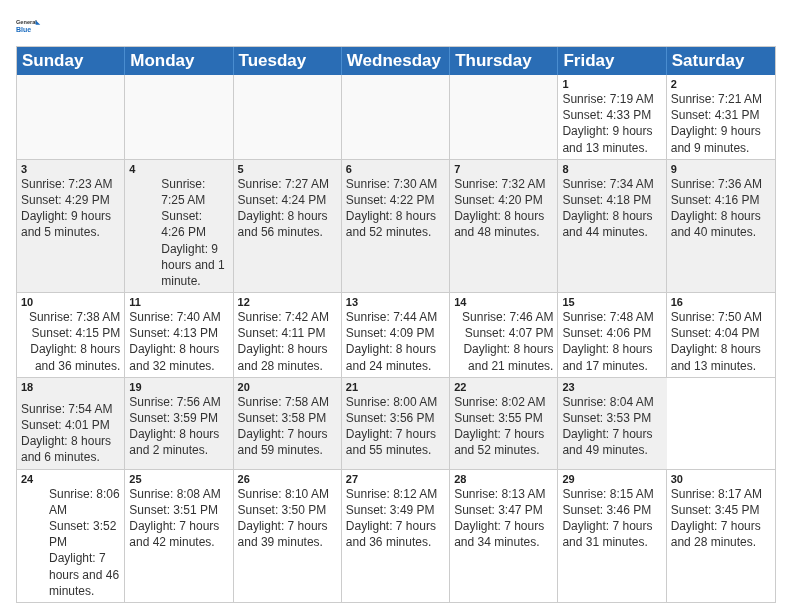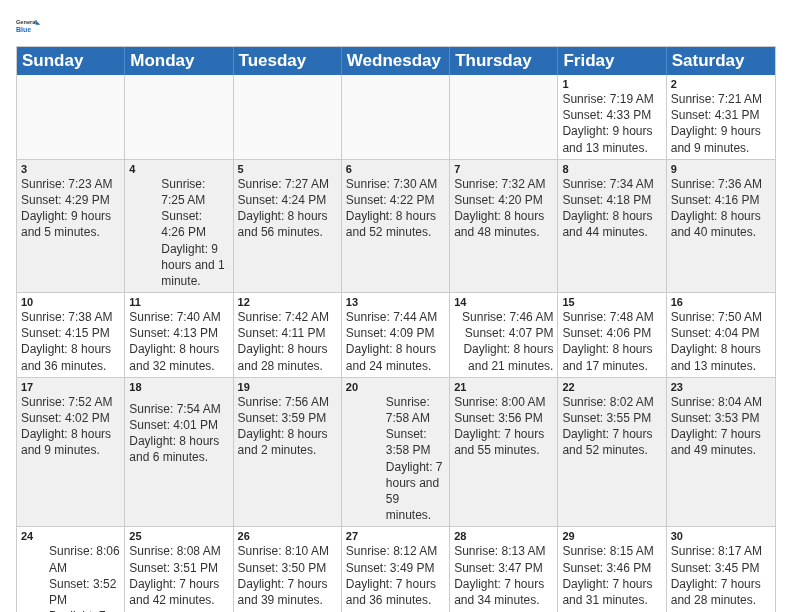--- a/index.html
+++ b/index.html
@@ -187,21 +187,21 @@
           <div class="cal-cell shaded">
             <div class="day-num">9</div>
             <div class="day-info" style="white-space: pre-line;">Sunrise: 7:36 AM
 Sunset: 4:16 PM
 Daylight: 8 hours and 40 minutes.</div>
           </div>
         </div>
         <div class="cal-row">
           <div class="cal-cell">
             <div class="day-num">10</div>
-            <div class="day-info" style="white-space: pre-line;">Sunrise: 7:38 AM
+            <div class="day-info" style="white-space: pre-line; text-align: right;">Sunrise: 7:38 AM
 Sunset: 4:15 PM
 Daylight: 8 hours and 36 minutes.</div>
           </div>
           <div class="cal-cell">
             <div class="day-num">11</div>
             <div class="day-info" style="white-space: pre-line;">Sunrise: 7:40 AM
 Sunset: 4:13 PM
 Daylight: 8 hours and 32 minutes.</div>
           </div>
           <div class="cal-cell">
@@ -230,40 +230,34 @@
           </div>
           <div class="cal-cell">
             <div class="day-num">16</div>
             <div class="day-info" style="white-space: pre-line;">Sunrise: 7:50 AM
 Sunset: 4:04 PM
 Daylight: 8 hours and 13 minutes.</div>
           </div>
         </div>
         <div class="cal-row">
           <div class="cal-cell shaded">
-            <div class="day-num">17</div>
-            <div class="day-info" style="white-space: pre-line;">Sunrise: 7:52 AM
-Sunset: 4:02 PM
-Daylight: 8 hours and 9 minutes.</div>
-          </div>
-          <div class="cal-cell shaded">
             <div class="day-num">18</div>
             <div class="day-info" style="white-space: pre-line; margin-top: 8px;">Sunrise: 7:54 AM
 Sunset: 4:01 PM
 Daylight: 8 hours and 6 minutes.</div>
           </div>
           <div class="cal-cell shaded">
             <div class="day-num">19</div>
             <div class="day-info" style="white-space: pre-line;">Sunrise: 7:56 AM
 Sunset: 3:59 PM
 Daylight: 8 hours and 2 minutes.</div>
           </div>
           <div class="cal-cell shaded">
             <div class="day-num">20</div>
-            <div class="day-info" style="white-space: pre-line; margin-left: 40px;">Sunrise: 7:58 AM
+            <div class="day-info" style="white-space: pre-line;">Sunrise: 7:58 AM
 Sunset: 3:58 PM
 Daylight: 7 hours and 59 minutes.</div>
           </div>
           <div class="cal-cell shaded">
             <div class="day-num">21</div>
             <div class="day-info" style="white-space: pre-line;">Sunrise: 8:00 AM
 Sunset: 3:56 PM
 Daylight: 7 hours and 55 minutes.</div>
           </div>
           <div class="cal-cell shaded">

